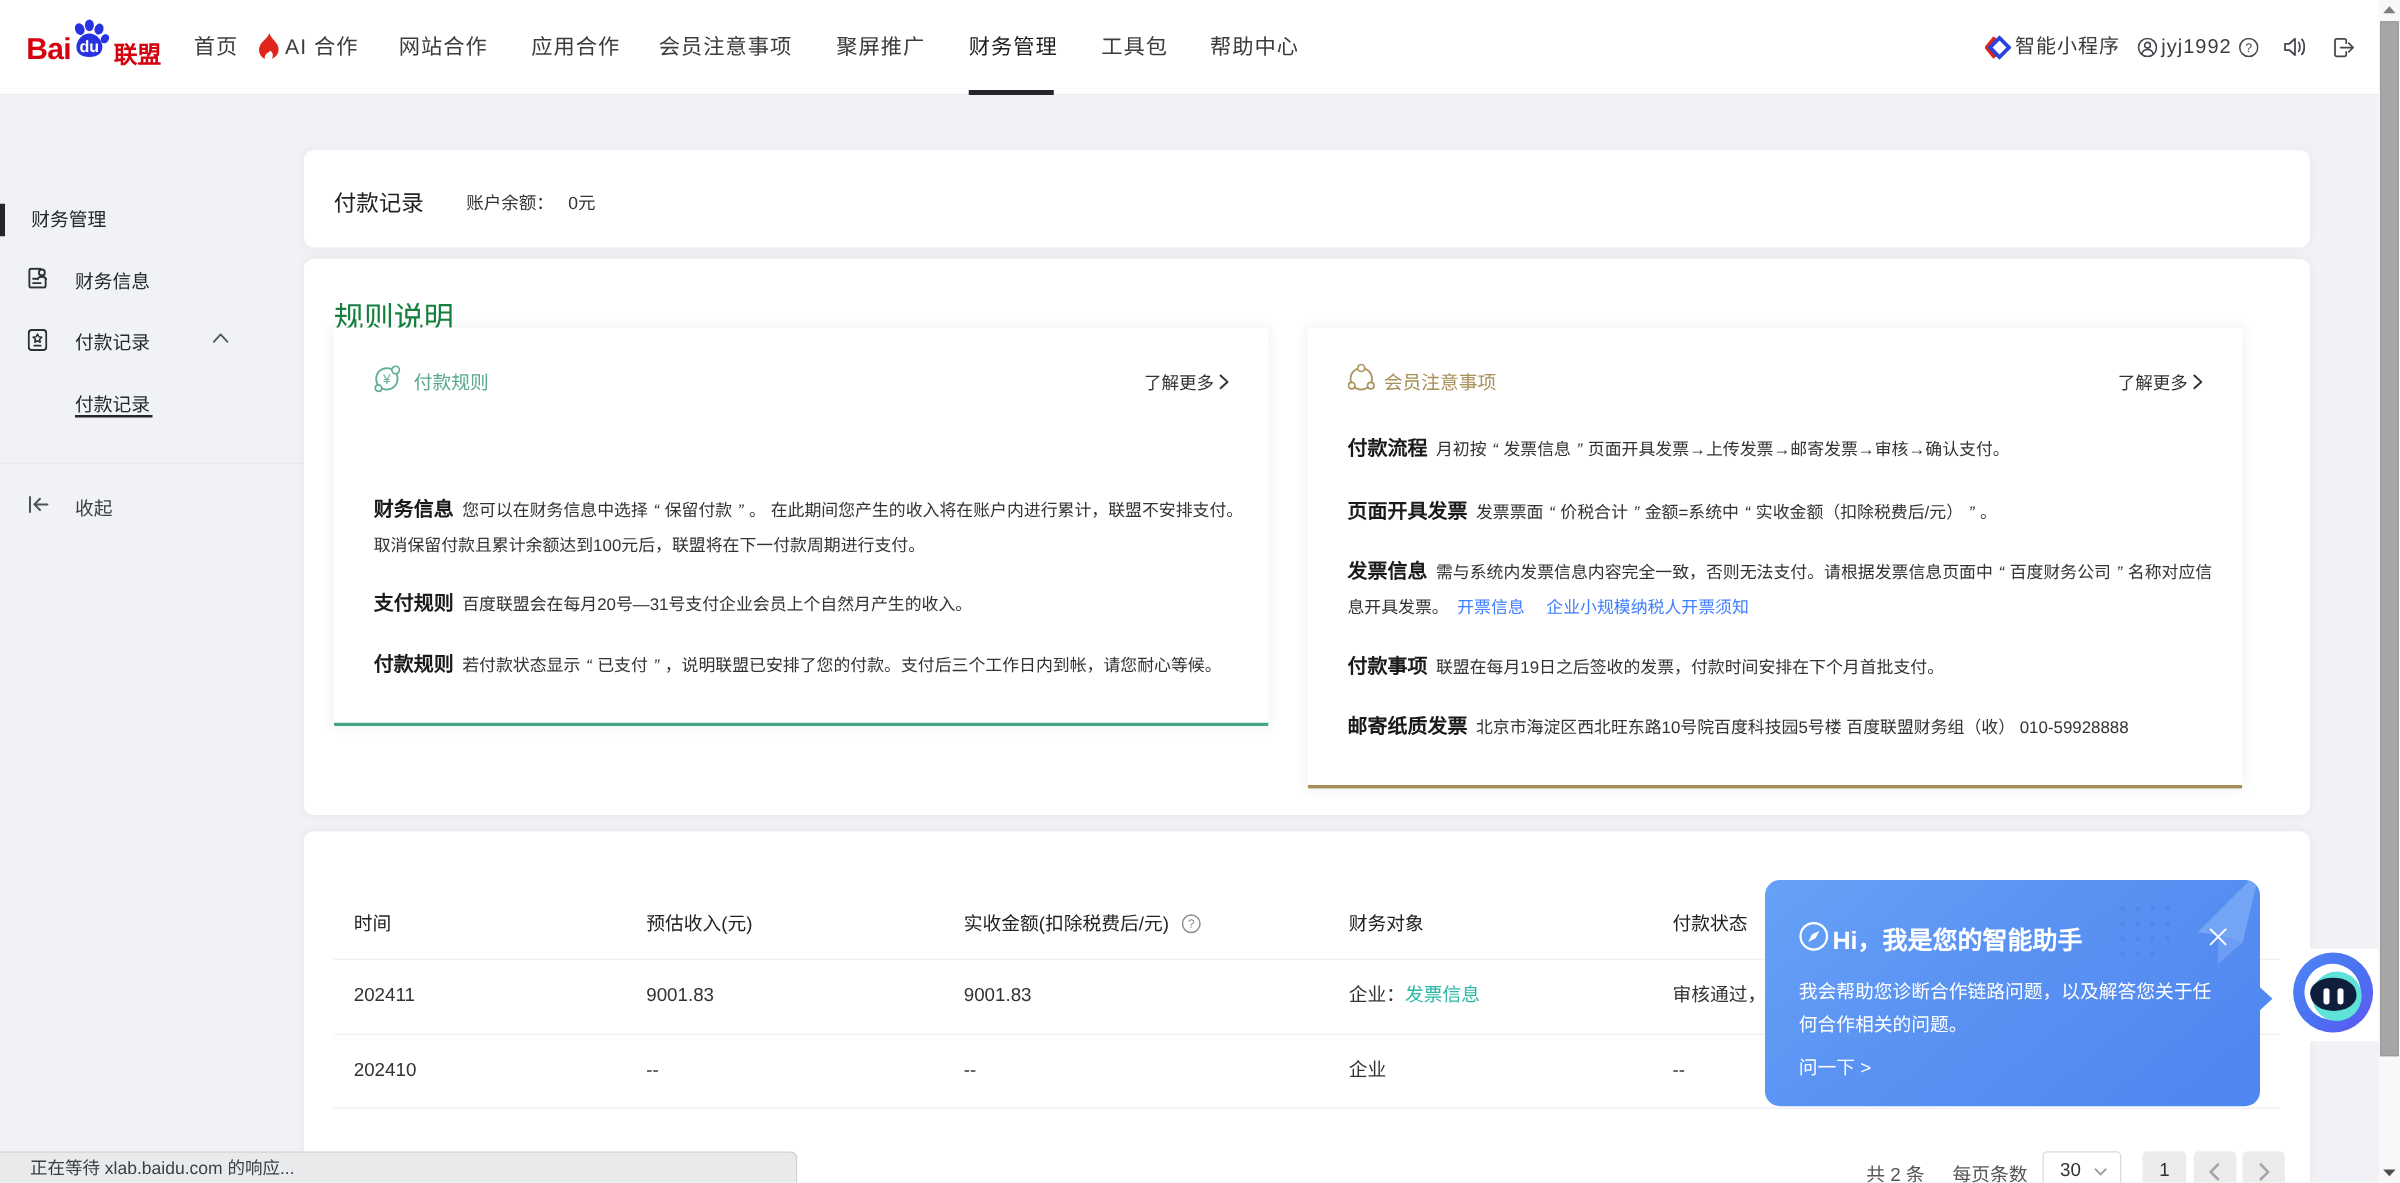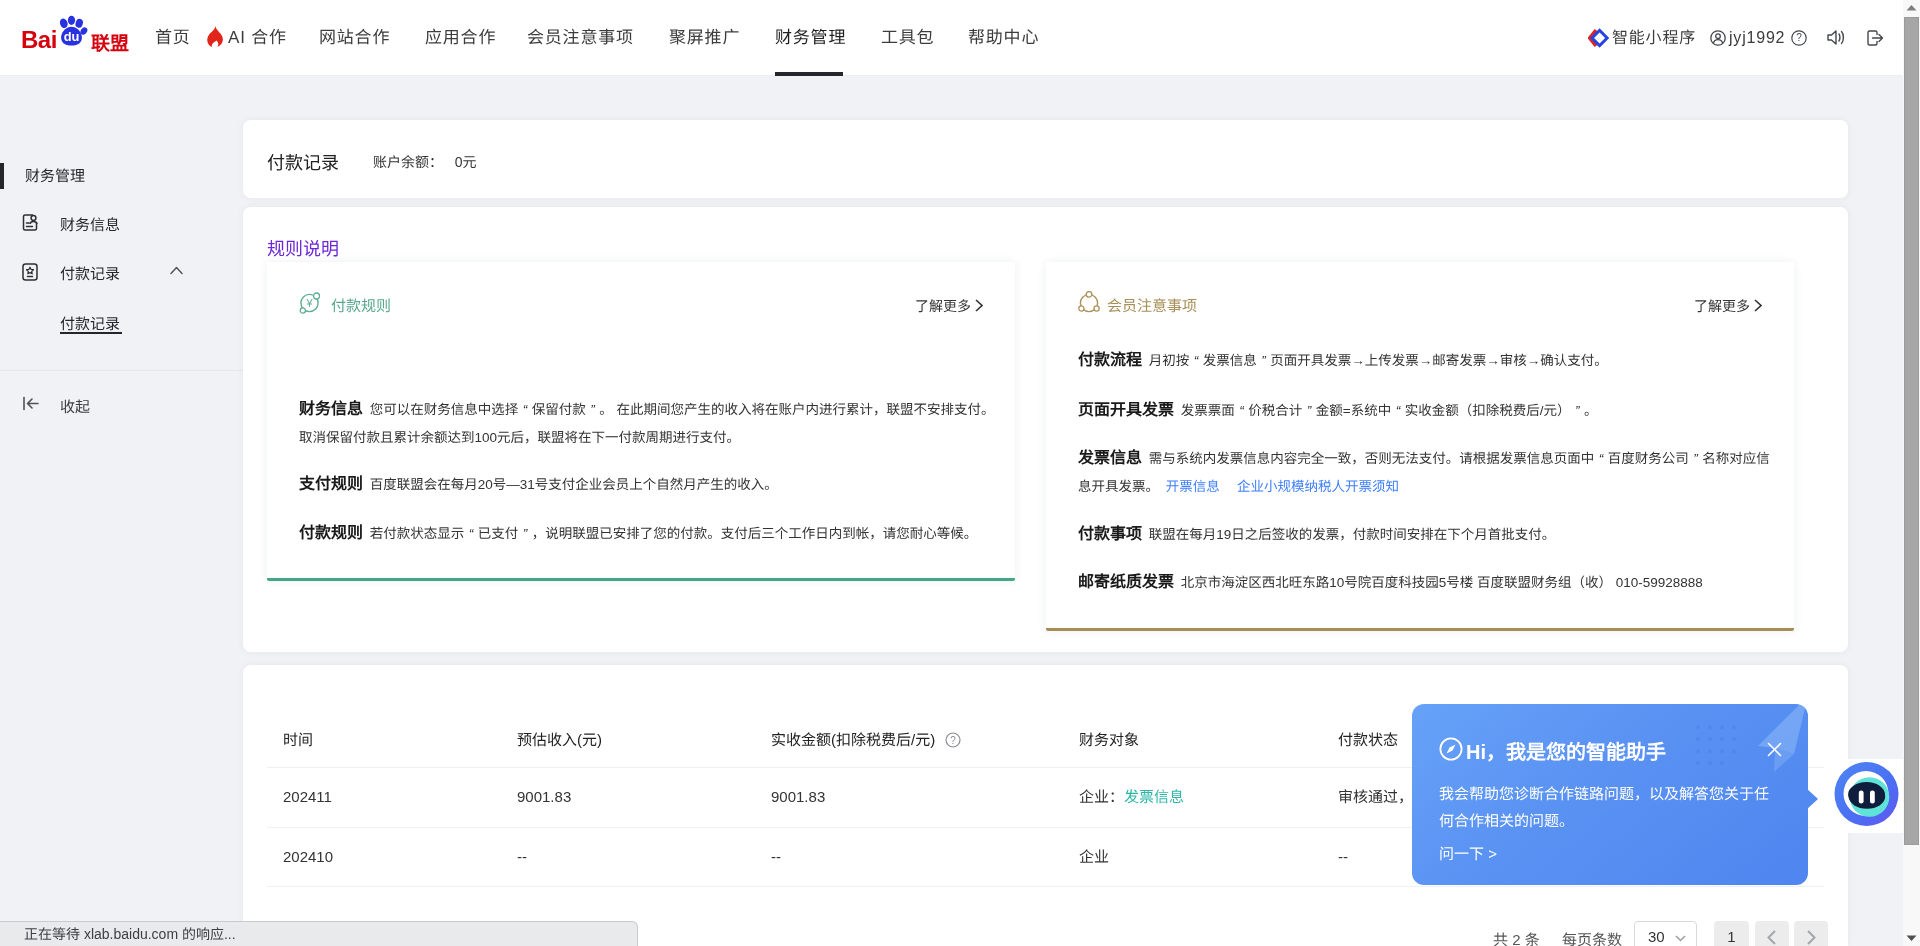--- a/index.html
+++ b/index.html
@@ -126,21 +126,21 @@
   <div class="sideitem" style="left:60px;top:319px;color:#3c4045">收起</div>
 </div>
 
 <div class="card" style="left:243px;top:120px;width:1605px;height:78px;">
   <span class="abs" style="left:24px;top:148px;"></span>
   <div class="abs" style="left:24px;top:28px;font-size:18px;color:#222">付款记录</div>
   <div class="abs" style="left:130px;top:31px;font-size:14px;color:#333">账户余额：&nbsp;&nbsp;&nbsp;0元</div>
 </div>
 
 <div class="card" style="left:243px;top:207px;width:1605px;height:445px;">
-  <div class="abs" style="left:24px;top:27px;font-size:18px;color:#6d28d9">规则说明</div>
+  <div class="abs" style="left:24px;top:27px;font-size:24px;color:#15803d">规则说明</div>
 
   <div class="inner" style="left:24px;top:55px;width:748px;height:319px;border-bottom:3px solid #43a687;">
     <div class="ihead">
       <svg class="abs" style="left:0;top:3px" width="22" height="24" viewBox="0 0 22 24">
         <circle cx="10.5" cy="12" r="8.6" fill="none" stroke="#5fae91" stroke-width="1.4"></circle>
         <circle cx="17.5" cy="5" r="3" fill="#fff" stroke="#5fae91" stroke-width="1.3"></circle>
         <circle cx="3.8" cy="19.5" r="2.6" fill="#fff" stroke="#5fae91" stroke-width="1.3"></circle>
         <text x="10.5" y="16.3" text-anchor="middle" font-size="11" fill="#5fae91" font-family="Liberation Sans,sans-serif">¥</text>
       </svg>
       <span class="abs" style="left:32px;top:6px;font-size:15px;color:#58a98c">付款规则</span>

